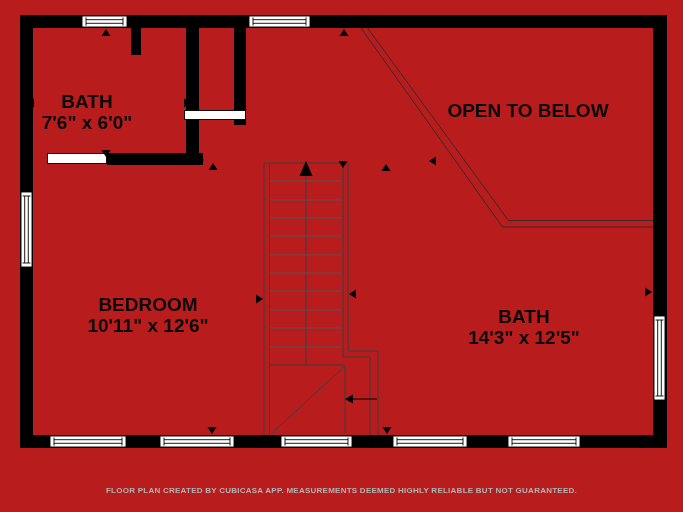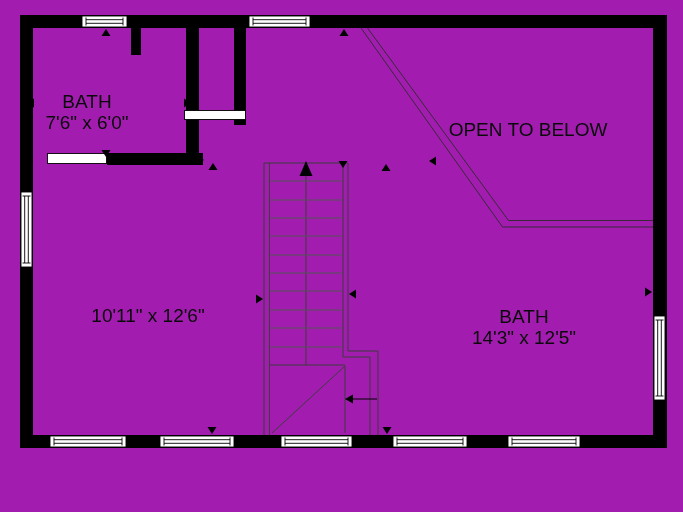--- a/index.html
+++ b/index.html
@@ -1,18 +1,19 @@
 <!DOCTYPE html>
 <html><head>
 <meta charset="utf-8">
 <style>
   html,body{margin:0;padding:0;background:#ffffff;}
   .page{
-    position:relative;width:683px;height:512px;background:#a21caf;overflow:hidden;
+    position:relative;width:683px;height:512px;background:#b91c1c;overflow:hidden;
     font-family:"Liberation Sans",sans-serif;
+    font-weight:bold;
   }
   .page svg{position:absolute;left:0;top:0;}
   .room-label{
     position:absolute;transform:translate(-50%,-50%);
     text-align:center;white-space:nowrap;
     color:#0a0a0a;font-size:19px;line-height:21px;
   }
   .room-label .rdims:empty{display:none;}
   .footer{
     position:absolute;left:0;right:0;top:486px;text-align:center;
@@ -168,26 +169,28 @@
         <polygon points="343,168 338.5,161 347.5,161" fill="#000000"></polygon>
       </g>
   </svg>
 
   <div class="room-label" style="left:87px;top:112px">
     <div class="rname">BATH</div>
     <div class="rdims">7'6" x 6'0"</div>
   </div>
 
 
-  <div class="room-label" style="left:528px;top:129px">
+  <div class="room-label" style="left:528px;top:110px">
     <div class="rname">OPEN TO BELOW</div>
   </div>
 
   <div class="room-label" style="left:148px;top:315px">
+    <div class="rname">BEDROOM</div>
     <div class="rdims">10'11" x 12'6"</div>
   </div>
 
   <div class="room-label" style="left:524px;top:327px">
     <div class="rname">BATH</div>
     <div class="rdims">14'3" x 12'5"</div>
   </div>
 
+  <div class="footer">FLOOR PLAN CREATED BY CUBICASA APP. MEASUREMENTS DEEMED HIGHLY RELIABLE BUT NOT GUARANTEED.</div>
 </div>
 
 </body></html>

